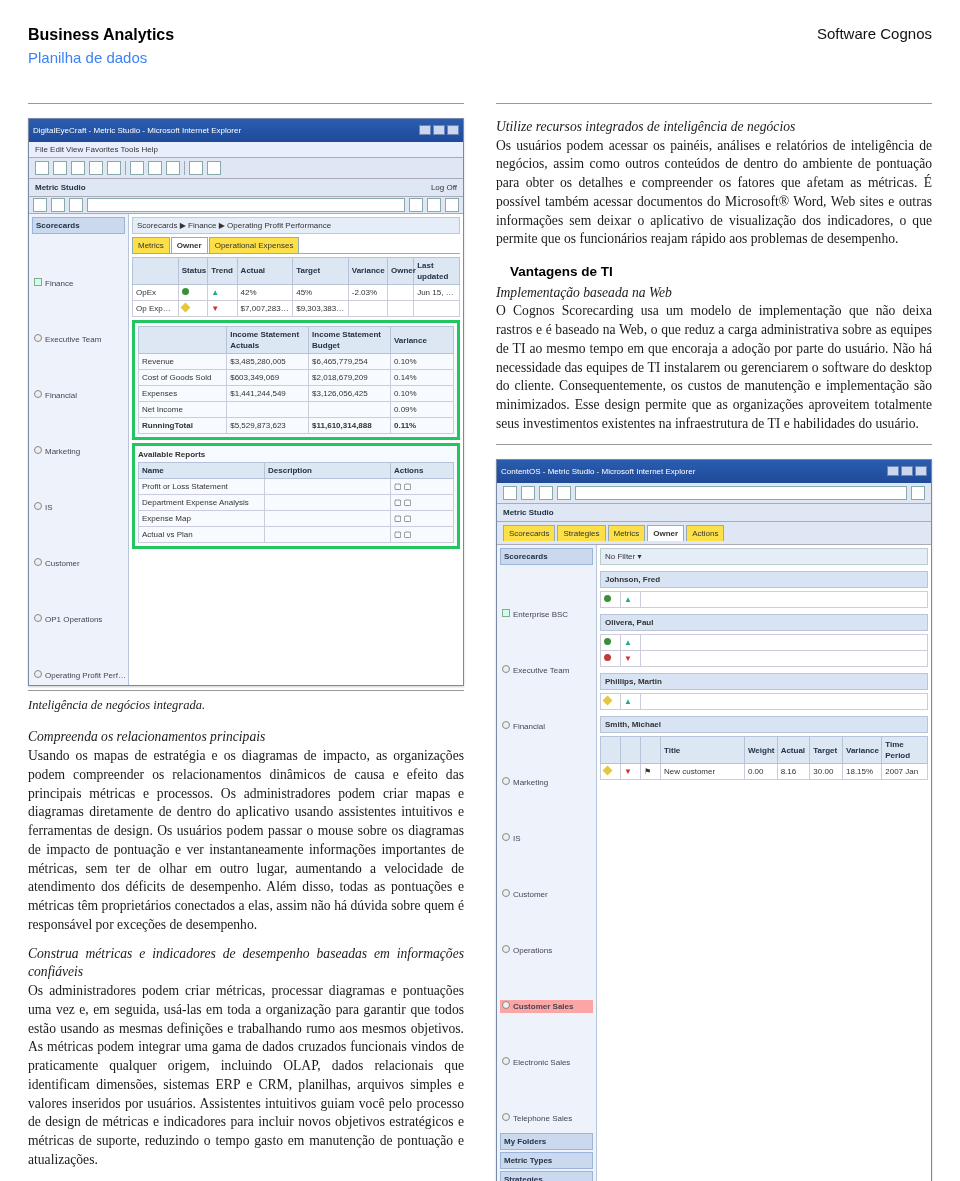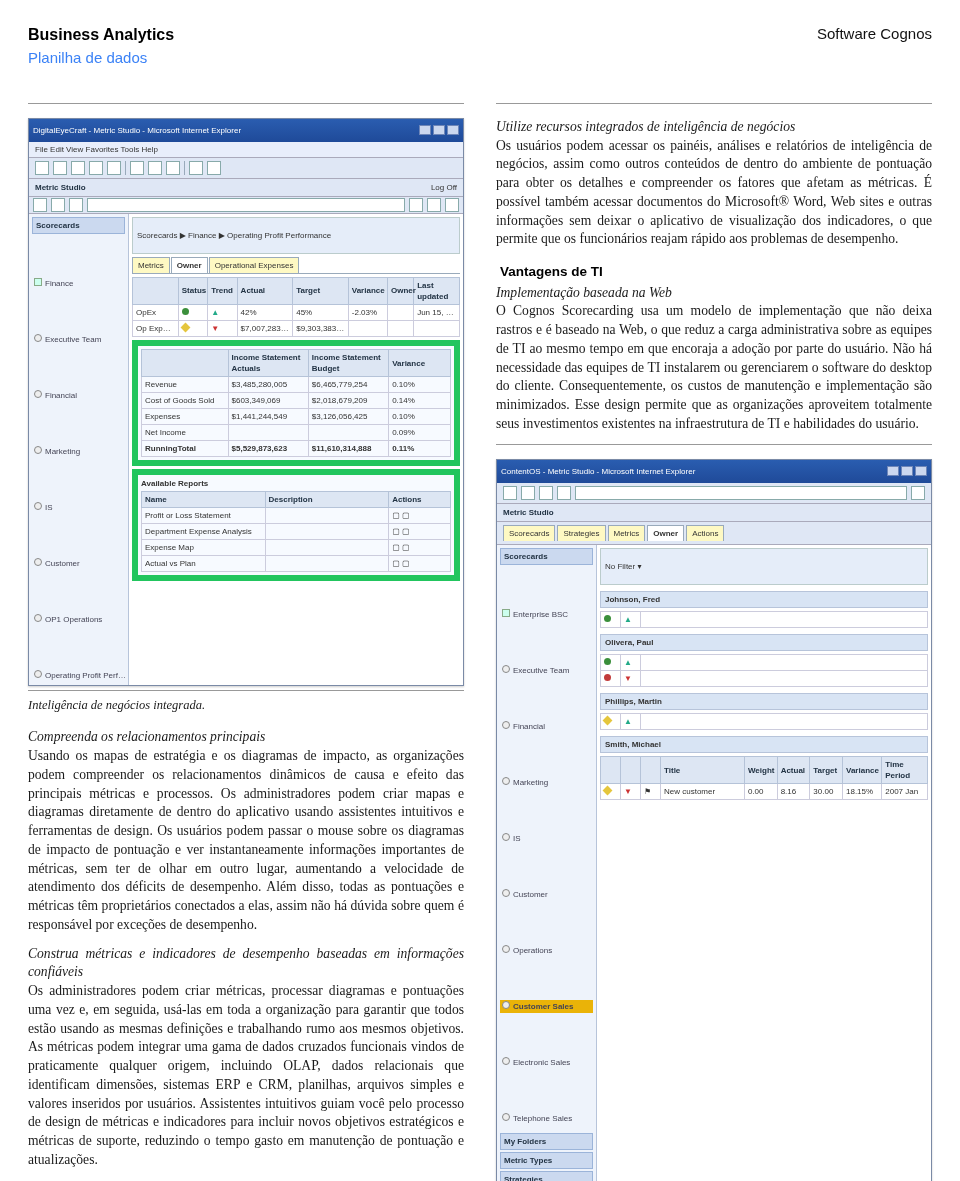--- a/index.html
+++ b/index.html
@@ -22,21 +22,21 @@
   .header-left { text-align: left; }
   .header-right { text-align: right; }
   .page-title { font-weight: bold; font-size: 16px; color:#000; font-family: Arial, Helvetica, sans-serif; }
   .page-sub   { font-size: 15px; color:#3b82f6; font-family: Arial, Helvetica, sans-serif; margin-top:2px;}
   .page-product { font-size: 15px; color:#111; font-family: Arial, Helvetica, sans-serif; }
   hr.sep { border:0; border-top:1px solid #999; margin: 6px 0 14px 0; }
   .cols { display: flex; gap: 32px; }
   .col { flex: 1 1 0; min-width: 0; }
   p { margin: 0 0 10px 0; text-align: justify; }
   .italic { font-style: italic; }
-  .h3 { font-family: Arial, Helvetica, sans-serif; font-weight: bold; font-size: 13.5px; margin: 14px 0 2px 4px; color:#000;}
+  .h3 { font-family: Arial, Helvetica, sans-serif; font-weight: bold; font-size: 13.5px; margin: 14px 0 2px 14px; color:#000;}
   .caption { font-style: italic; font-size: 12.5px; margin: 4px 0 14px 0; border-top:1px solid #999; padding-top:6px;}
   .caption2 { font-style: italic; font-size: 12.5px; margin: 10px 0 16px 0; border-top:2px solid #6d28d9; padding-top:6px;}
 
   
   .screenshot {
     width: 100%;
     border: 1px solid #7a8aa6;
     background: #e9edf4;
     font-family: Tahoma, Arial, sans-serif;
     font-size: 8px;
@@ -62,32 +62,32 @@
   .ss-nav {
     width: 100px; background:#eef3fb; border-right:1px solid #b7c4da; padding:3px;
     font-size:8px; display:flex; flex-direction:column; gap:2px;
   }
   .ss-nav .sec { background:#cbd9ef; border:1px solid #9bb4d9; padding:2px 3px; font-weight:bold; color:#234;}
   .ss-nav .row { display:flex; align-items:flex-start; gap:3px; padding:1px 2px; color:#445; white-space:nowrap; overflow:hidden; text-overflow:ellipsis;margin-top:41px;}
   .ico { width:8px;height:8px;border:1px solid #999; background:#fff; flex:0 0 auto;}
   .ico.tree { border-color:#8a8; background:#cfe;}
   .ico.leaf { border-radius:50%; border-color:#888; background:#eee;}
   .ss-main { flex:1; background:#fff; padding:3px; display:flex; flex-direction:column; gap:3px; min-width:0;}
-  .crumb { background:#e5edf9; border:1px solid #bcc; padding:12px 4px; font-size:8px; overflow:hidden; white-space:nowrap; text-overflow:ellipsis;}
+  .crumb { background:#e5edf9; border:1px solid #bcc; padding:2px 4px; font-size:8px; overflow:hidden; white-space:nowrap; text-overflow:ellipsis;}
   .tabstrip { display:flex; gap:1px; border-bottom:1px solid #9ab;}
-  .tab { background:#fef9c3; border:1px solid #9ab; border-bottom:0; padding:2px 5px; font-size:8px;}
+  .tab { background:#fde047; border:1px solid #9ab; border-bottom:0; padding:2px 5px; font-size:8px;}
   .tab.active { background:#fff; font-weight:bold;}
   .tbl { width:100%; border-collapse:collapse; table-layout:fixed;}
   .tbl th { background:#dde6f3; border:1px solid #b5c3d8; padding:2px 3px; font-size:8px; font-weight:bold; text-align:left; color:#234;}
   .tbl td { border:1px solid #ccd; padding:2px 3px; font-size:8px; white-space:nowrap; overflow:hidden; text-overflow:ellipsis;}
   .bullet-g { display:inline-block;width:7px;height:7px;border-radius:50%;background:#3b8f3b;}
   .bullet-y { display:inline-block;width:7px;height:7px;background:#e5c63d;transform:rotate(45deg);}
   .bullet-r { display:inline-block;width:7px;height:7px;border-radius:50%;background:#c23b3b;}
   .arrow { color:#2a8; font-weight:bold;}
-  .panelbox { border:6px solid #22c55e; background:#f7faff; padding:3px; font-size:8px;}
+  .panelbox { border:3px solid #22c55e; background:#f7faff; padding:3px; font-size:8px;}
   .group-hdr { background:#d8e4f4; border:1px solid #b7c4da; padding:2px 4px; font-weight:bold; margin-top:3px;}
 
   
   .ss-small { height: auto; }
 </style>
 </head>
 <body>
 
 <div class="page-header">
   <div class="header-left">
@@ -263,21 +263,21 @@
                     <td>0.10%</td>
                   </tr>
               <tr>
                     <td>Net Income</td>
                     <td></td>
                     <td></td>
                     <td>0.09%</td>
                   </tr>
               <tr>
                     <td style="font-weight:bold">RunningTotal</td>
-                    <td style="font-weight:bold">$5,529,873,623</td>
+                    <td style="font-weight:normal">$5,529,873,623</td>
                     <td style="font-weight:bold">$11,610,314,888</td>
                     <td style="font-weight:bold">0.11%</td>
                   </tr>
             </tbody>
               </table>
           </div>
 
           <div class="panelbox">
              <div style="font-weight:bold;margin-bottom:2px">Available Reports</div>
              <table class="tbl">
@@ -386,21 +386,21 @@
               <span>IS</span>
             </div>
           <div class="row">
               <span class="ico leaf"></span>
               <span>Customer</span>
             </div>
           <div class="row">
               <span class="ico leaf"></span>
               <span>Operations</span>
             </div>
-          <div class="row" style="background:#eab308;font-weight:bold">
+          <div class="row" style="background:#fca5a5;font-weight:bold">
               <span class="ico leaf"></span>
               <span>Customer Sales</span>
             </div>
           <div class="row">
               <span class="ico leaf"></span>
               <span>Electronic Sales</span>
             </div>
           <div class="row">
               <span class="ico leaf"></span>
               <span>Telephone Sales</span>

